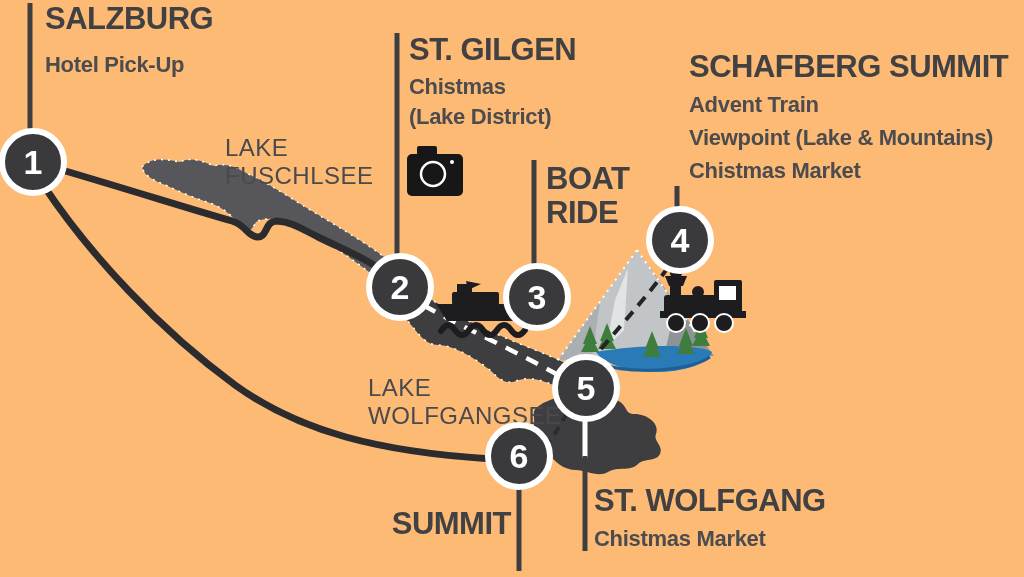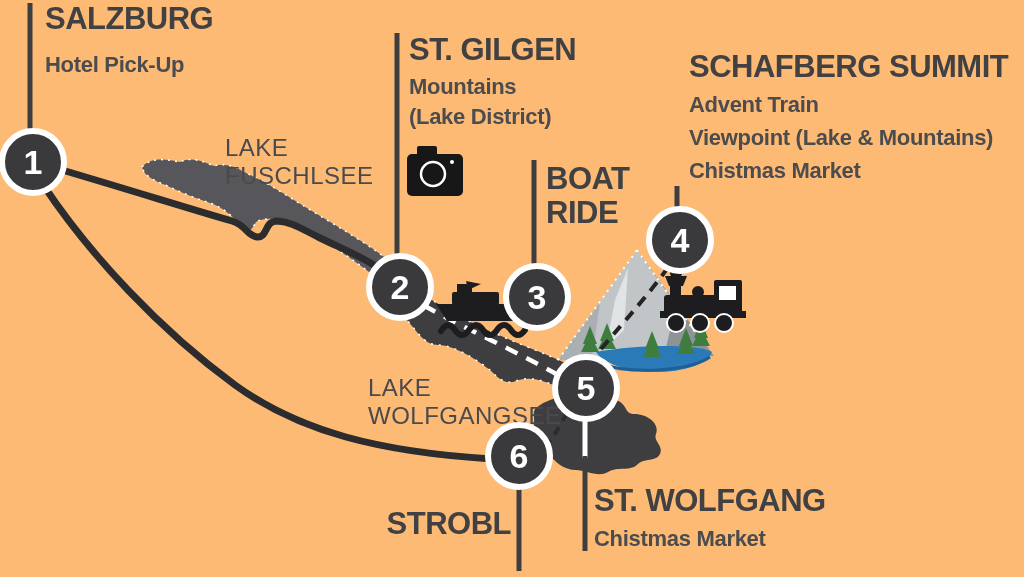--- a/index.html
+++ b/index.html
@@ -138,42 +138,42 @@
     <line x1="519" y1="487" x2="519" y2="571" stroke="#3e3e40" stroke-width="5"></line>
   </svg>
 
   <div class="label salzburg" style="left:45px; top:2px;">
     <div class="title">SALZBURG</div>
     <div class="sub" style="margin-top:14px;">Hotel Pick-Up</div>
   </div>
 
   <div class="label stgilgen" style="left:409px; top:33px;">
     <div class="title">ST. GILGEN</div>
-    <div class="sub" style="margin-top:5px;">Mountains</div>
+    <div class="sub" style="margin-top:5px;">Chistmas</div>
     <div class="sub">(Lake District)</div>
   </div>
 
   <div class="label boatride" style="left:546px; top:162px;">
     <div class="title">BOAT RIDE</div>
   </div>
 
   <div class="label schafberg" style="left:689px; top:50px;">
     <div class="title">SCHAFBERG SUMMIT</div>
     <div class="sub" style="margin-top:4px;">Advent Train</div>
     <div class="sub">Viewpoint (Lake &amp; Mountains)</div>
     <div class="sub">Chistmas Market</div>
   </div>
 
   <div class="label stwolfgang" style="left:594px; top:484px;">
     <div class="title">ST. WOLFGANG</div>
     <div class="sub">Chistmas Market</div>
   </div>
 
   <div class="label strobl" style="left:295px; top:507px;">
-    <div class="title">STROBL</div>
+    <div class="title">SUMMIT</div>
   </div>
 
   <div class="lake-label" style="left:225px; top:134px; width:130px;">LAKE FUSCHLSEE</div>
   <div class="lake-label" style="left:368px; top:374px; width:160px;">LAKE WOLFGANGSEE</div>
 
   <div class="marker" style="left:33px;  top:162px;">1</div>
   <div class="marker" style="left:400px; top:287px;">2</div>
   <div class="marker" style="left:537px; top:297px;">3</div>
   <div class="marker" style="left:680px; top:240px;">4</div>
   <div class="marker" style="left:586px; top:388px;">5</div>

